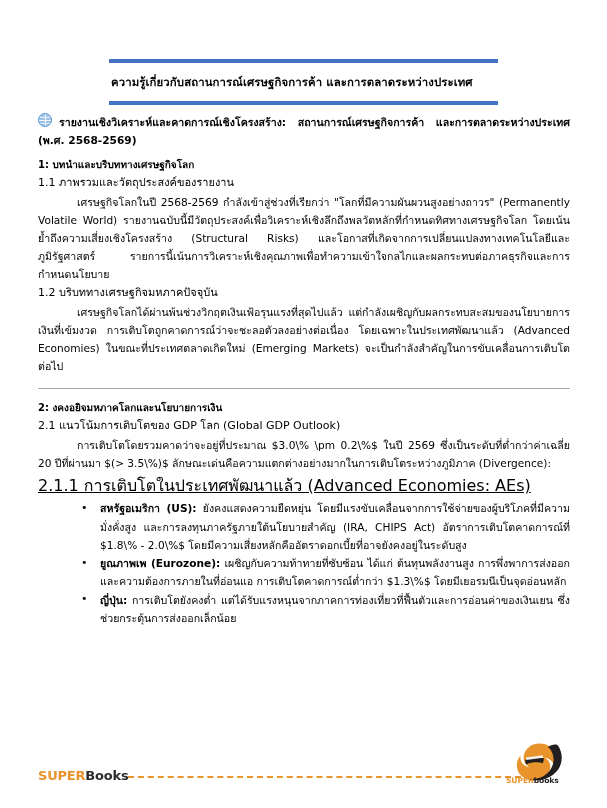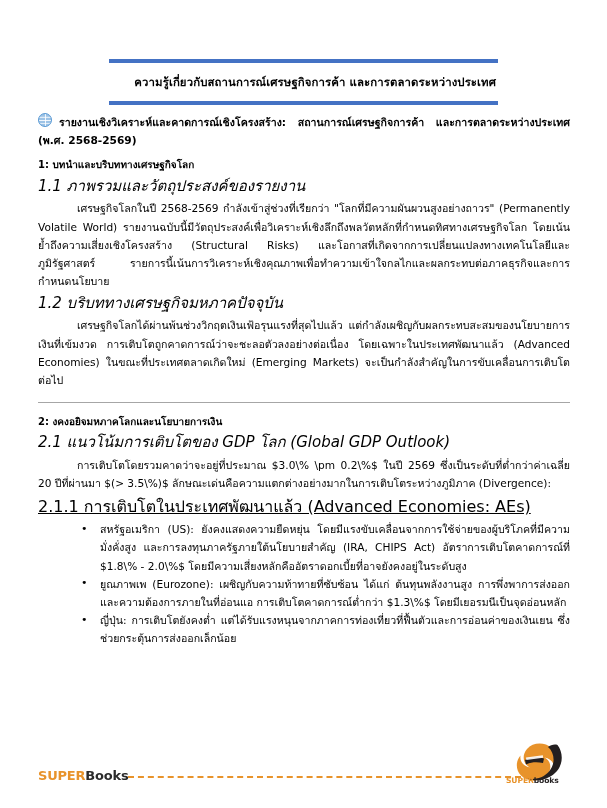--- a/index.html
+++ b/index.html
@@ -31,21 +31,21 @@
     top: 59px;
     width: 389px;
   }
   .title-rule {
     height: 4px;
     background: #4472c4;
     width: 100%;
   }
   .title-rule.bottom { margin-top: 0; }
   .doc-title {
-    text-align: right;
+    text-align: left;
     font-size: 11.4px;
     font-weight: bold;
     line-height: 1.5;
     color: #000;
     padding: 11px 2px 10px 2px;
     letter-spacing: 0.1px;
   }
 
   
   .content {
@@ -94,24 +94,23 @@
     box-shadow: 0 -3.2px 0 #ffffff, 0 3.2px 0 #ffffff;
     opacity: .85;
   }
 
   .h-level1 {
     font-size: 10px;
     font-weight: bold;
     line-height: 1.72;
   }
   .h-level2 {
-    font-size: 15px;
+    font-size: 11px;
     line-height: 1.72;
     font-weight: normal;
-    font-style: italic;
   }
   .h-level3 {
     font-size: 16px;
     line-height: 1.72;
     font-weight: normal;
     text-decoration: underline;
   }
   .body-para {
     font-size: 10.6px;
     line-height: 1.72;
@@ -143,21 +142,21 @@
     margin-bottom: 0px;
   }
   ul.bullets li::before {
     content: "\2022";
     position: absolute;
     left: 8px;
     top: -0.5px;
     font-size: 11px;
     color: #000;
   }
-  .b-term { font-weight: normal; }
+  .b-term { font-weight: bold; }
 
   
   .footer {
     position: absolute;
     left: 0;
     top: 762px;
     width: 508px;
     height: 46px;
   }
   .footer-word {

